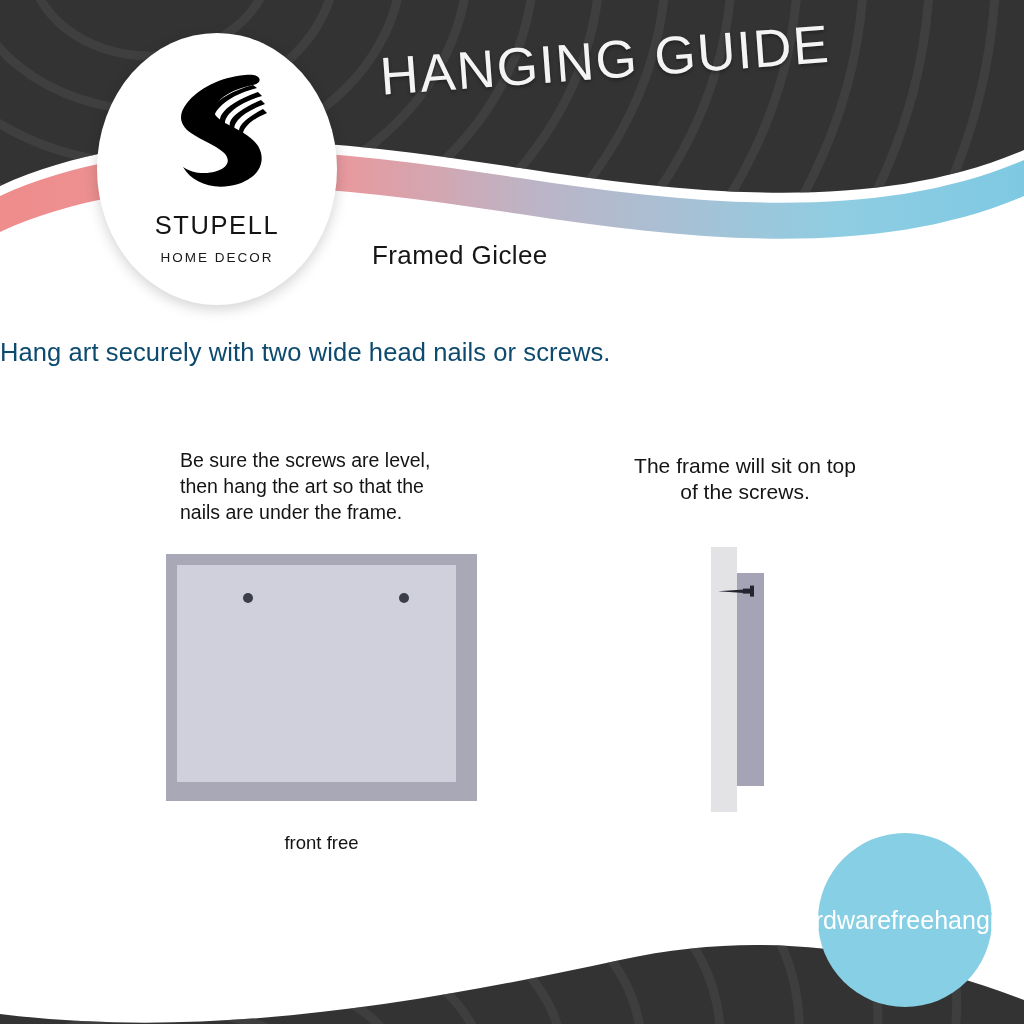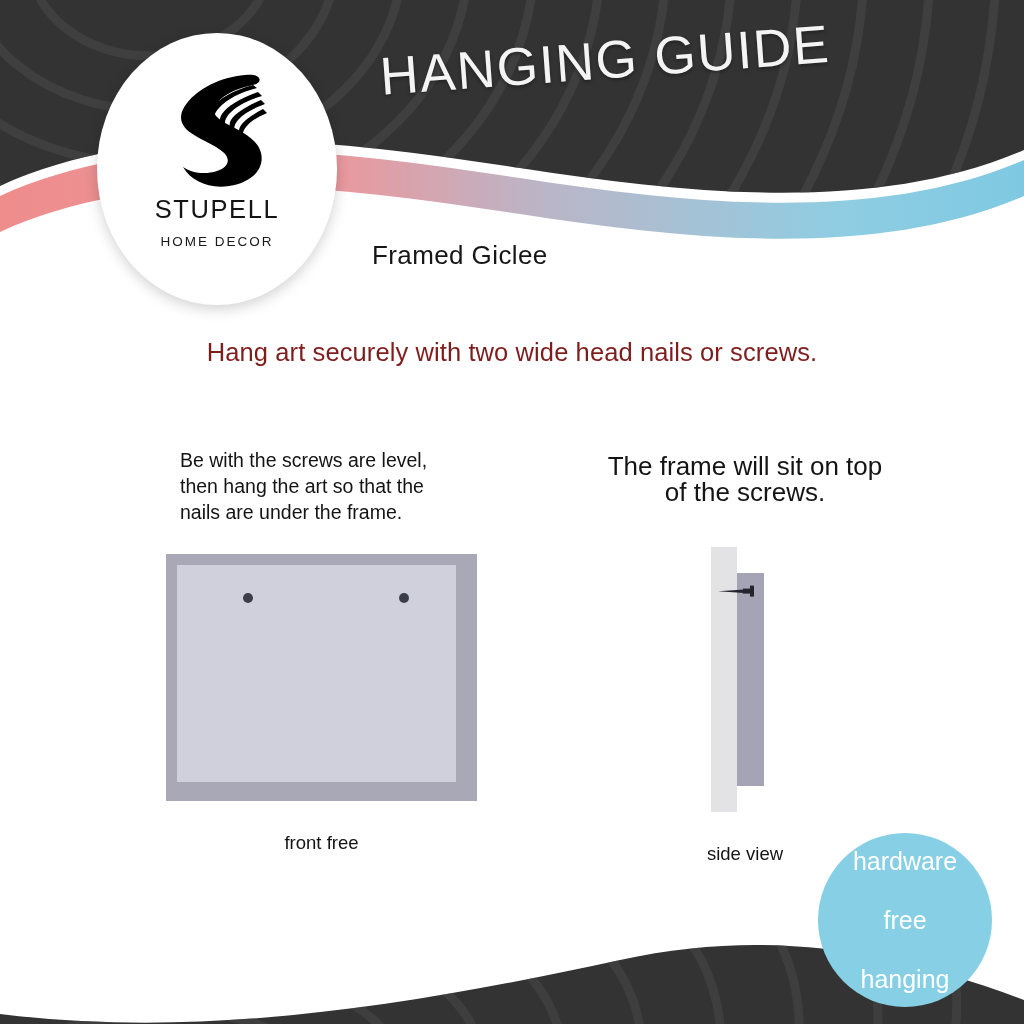--- a/index.html
+++ b/index.html
@@ -41,21 +41,21 @@
     flex-direction: column;
     align-items: center;
     justify-content: flex-start;
   }
   .logo-mark {
     margin-top: 34px;
     width: 120px;
     height: 126px;
   }
   .logo-wordmark {
-    margin-top: 4px;
+    margin-top: 20px;
     font-size: 25.5px;
     letter-spacing: 1.6px;
     color: #141414;
     font-family: "Liberation Sans", sans-serif;
     font-weight: 400;
     line-height: 1;
   }
   .logo-subwordmark {
     margin-top: 12px;
     font-size: 13.5px;
@@ -90,44 +90,44 @@
     color: #161616;
     letter-spacing: 0.4px;
     white-space: nowrap;
   }
 
   .lead-text {
     position: absolute;
     left: 0;
     top: 338px;
     width: 1024px;
-    text-align: center;
+    text-align: left;
     font-size: 25.5px;
     font-weight: 400;
-    color: #7f1d1d;
+    color: #0c4a6e;
     letter-spacing: 0.1px;
   }
 
   
   .caption-left {
     position: absolute;
     left: 180px;
     top: 447px;
     width: 300px;
     font-size: 19.5px;
     line-height: 26px;
     color: #141414;
     text-align: left;
   }
   .caption-right {
     position: absolute;
     left: 600px;
     top: 453px;
     width: 290px;
-    font-size: 26px;
+    font-size: 21px;
     line-height: 26px;
     color: #141414;
     text-align: center;
   }
 
   
   .front-frame {
     position: absolute;
     left: 166px;
     top: 554px;
@@ -200,28 +200,26 @@
   
   .blue-badge {
     position: absolute;
     left: 818px;
     top: 833px;
     width: 174px;
     height: 174px;
     border-radius: 50%;
     background: #87cfe4;
     display: flex;
-    flex-direction: column;
     align-items: center;
     justify-content: center;
     color: #ffffff;
     font-size: 25px;
     line-height: 32px;
     text-align: center;
-    gap: 27px;
   }
   .blue-badge span { display: block; }
 </style>
 </head>
 <body>
 
 <div id="page">
 
   <svg class="wave-layer" viewBox="0 0 1024 1024" width="1024" height="1024" xmlns="http://www.w3.org/2000/svg" aria-hidden="true">
     <defs>
@@ -331,21 +329,21 @@
     <div class="logo-subwordmark">HOME DECOR</div>
   </div>
 
   <div class="header-title">HANGING GUIDE</div>
 
   <div class="product-title">Framed Giclee</div>
 
   <div class="lead-text">Hang art securely with two wide head nails or screws.</div>
 
   <div class="caption-left">
-    <div>Be with the screws are level,</div>
+    <div>Be sure the screws are level,</div>
     <div>then hang the art so that the</div>
     <div>nails are under the frame.</div>
   </div>
 
   <div class="caption-right">
     <div>The frame will sit on top</div>
     <div>of the screws.</div>
   </div>
 
   <div class="front-frame">
@@ -356,21 +354,20 @@
   </div>
   <div class="caption-front">front free</div>
 
   <div class="side-wall"></div>
   <div class="side-frame"></div>
   <svg class="nail" viewBox="0 0 38 12" xmlns="http://www.w3.org/2000/svg" aria-hidden="true">
     <path d="M0,6.2 L26,4.4 L26,8.0 Z" fill="#23242e"></path>
     <rect x="25" y="3.6" width="8" height="5" fill="#23242e"></rect>
     <rect x="32" y="0.6" width="4" height="11" fill="#23242e"></rect>
   </svg>
-  <div class="caption-side">side view</div>
 
   <div class="blue-badge">
     <span>hardware</span>
     <span>free</span>
     <span>hanging</span>
   </div>
 
 </div>
 
 </body></html>

